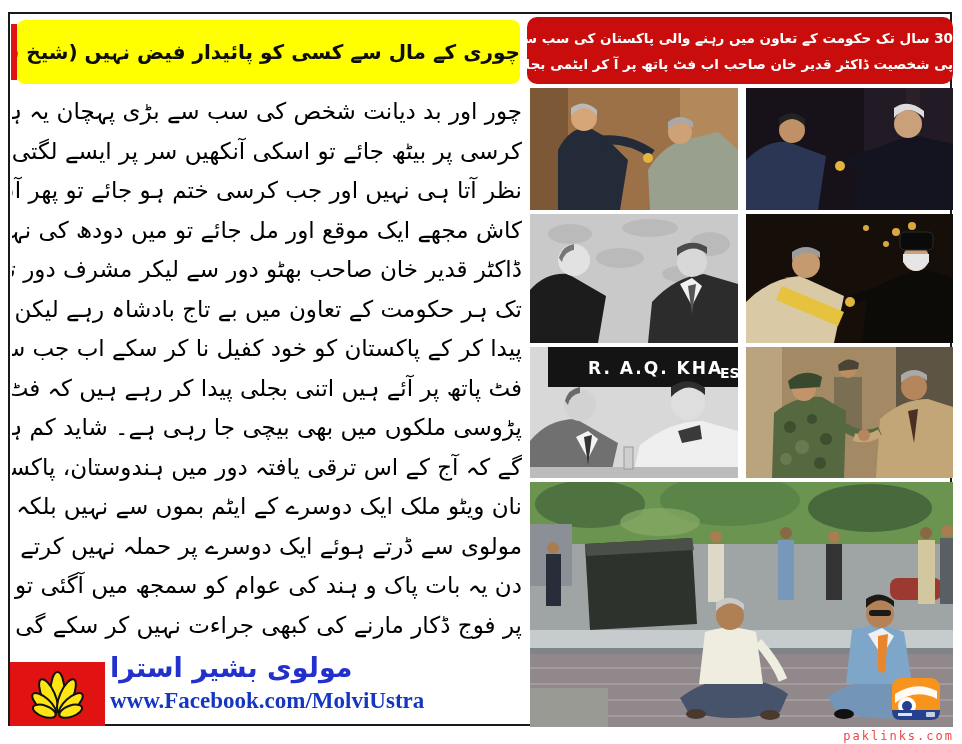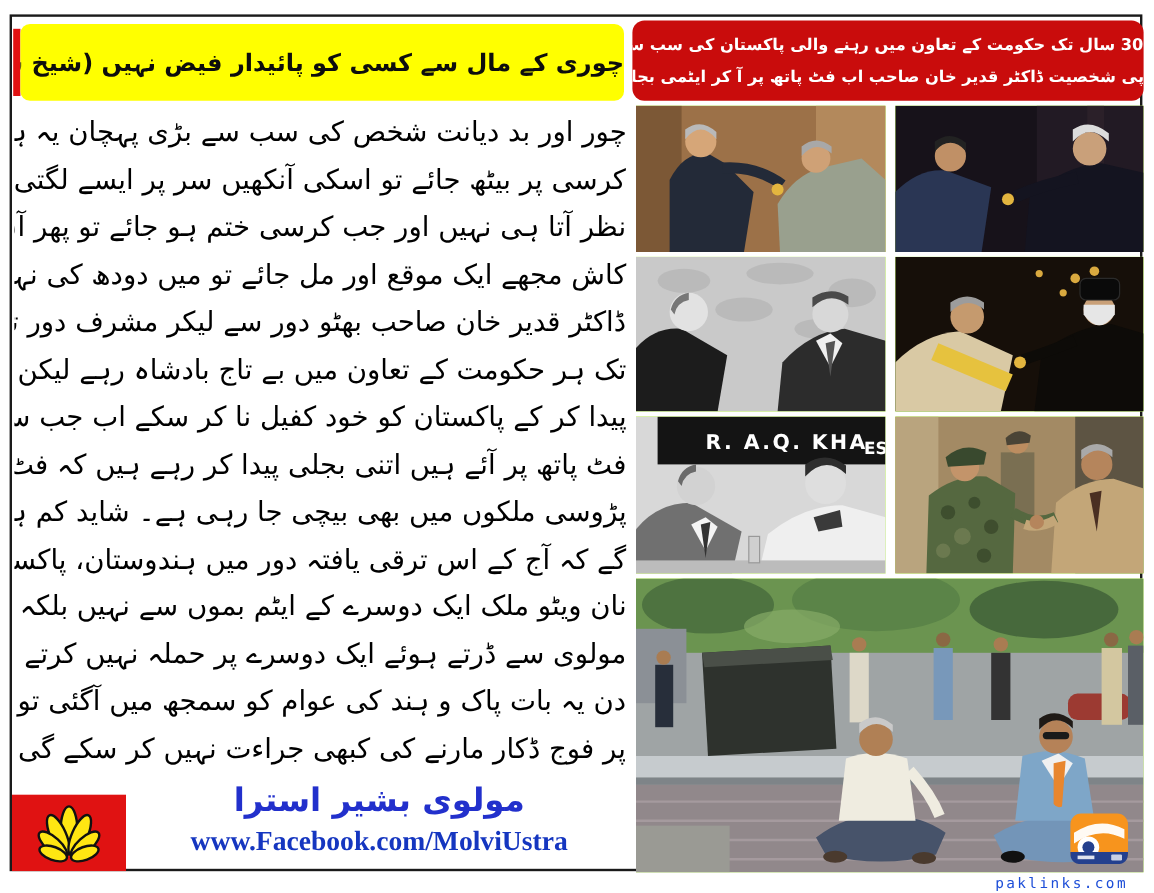--- a/index.html
+++ b/index.html
@@ -14,39 +14,39 @@
     overflow:hidden;white-space:nowrap;}
   #caption-box{left:527px;top:17px;width:426px;height:67px;background:#c90c0c;border-radius:10px;
     direction:rtl;color:#ffffff;text-align:center;font-weight:bold;font-size:13.5px;
     display:flex;flex-direction:column;justify-content:center;gap:4px;overflow:hidden;}
   .cap-line{line-height:22px;white-space:nowrap;overflow:hidden;}
   
   #article{left:12px;top:92px;width:510px;direction:rtl;color:#000;}
   .bodyline{height:39.5px;line-height:39.5px;font-size:23px;white-space:nowrap;overflow:hidden;
     text-align:justify;text-align-last:justify;}
   
-  #signature{left:110px;top:650px;width:412px;text-align:center;}
+  #signature{left:110px;top:650px;width:412px;text-align:left;}
   #sig-name{direction:rtl;font-size:27px;font-weight:bold;color:#2230cc;line-height:36px;white-space:nowrap;}
   #sig-url{font-family:Liberation Serif, serif;font-size:23px;font-weight:bold;color:#1536c0;
     line-height:30px;white-space:nowrap;}
   
   #lotus{left:10px;top:662px;width:95px;height:64px;}
   
   .photo{position:absolute;overflow:hidden;background:#bef264;}
   .photo svg{display:block;width:100%;height:100%;}
   #p1{left:530px;top:88px;width:208px;height:122px;}
   #p2{left:746px;top:88px;width:207px;height:122px;}
   #p3{left:530px;top:214px;width:208px;height:129px;}
   #p4{left:746px;top:214px;width:207px;height:129px;}
   #p5{left:530px;top:347px;width:208px;height:131px;}
   #p6{left:746px;top:347px;width:207px;height:131px;}
   #p7{left:530px;top:482px;width:423px;height:245px;}
   
-  #watermark{right:22px;bottom:0px;font-family:"DejaVu Sans Mono",monospace;font-size:12px;
-    letter-spacing:2px;color:#1d4ed8;line-height:16px;}
+  #watermark{right:8px;bottom:0px;font-family:"DejaVu Sans Mono",monospace;font-size:12px;
+    letter-spacing:2px;color:#ef4444;line-height:16px;}
 </style>
 </head>
 <body>
 
 <div id="poster">
 
   <div id="frame" class="abs"></div>
 
   <div id="headline-accent" class="abs"></div>
   <div id="headline-box" class="abs">چوری کے مال سے کسی کو پائیدار فیض نہیں  (شیخ سعدی)</div>

